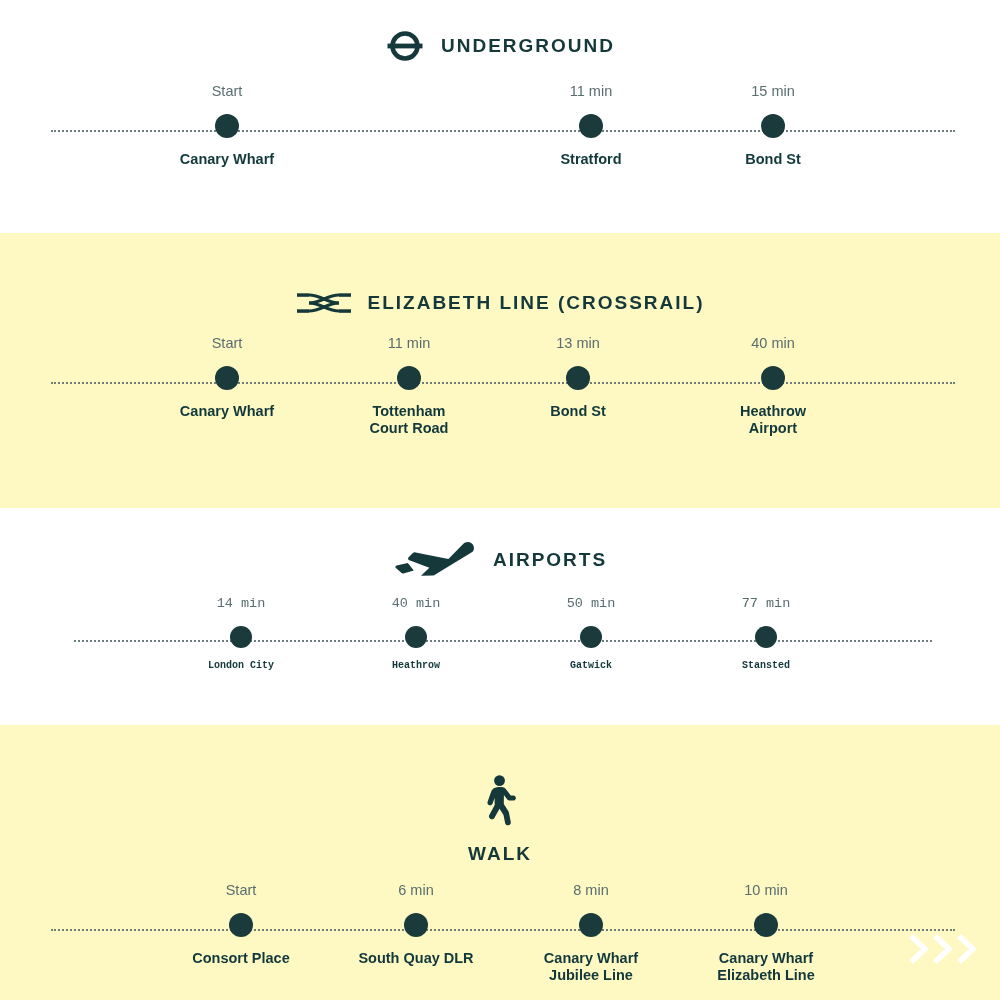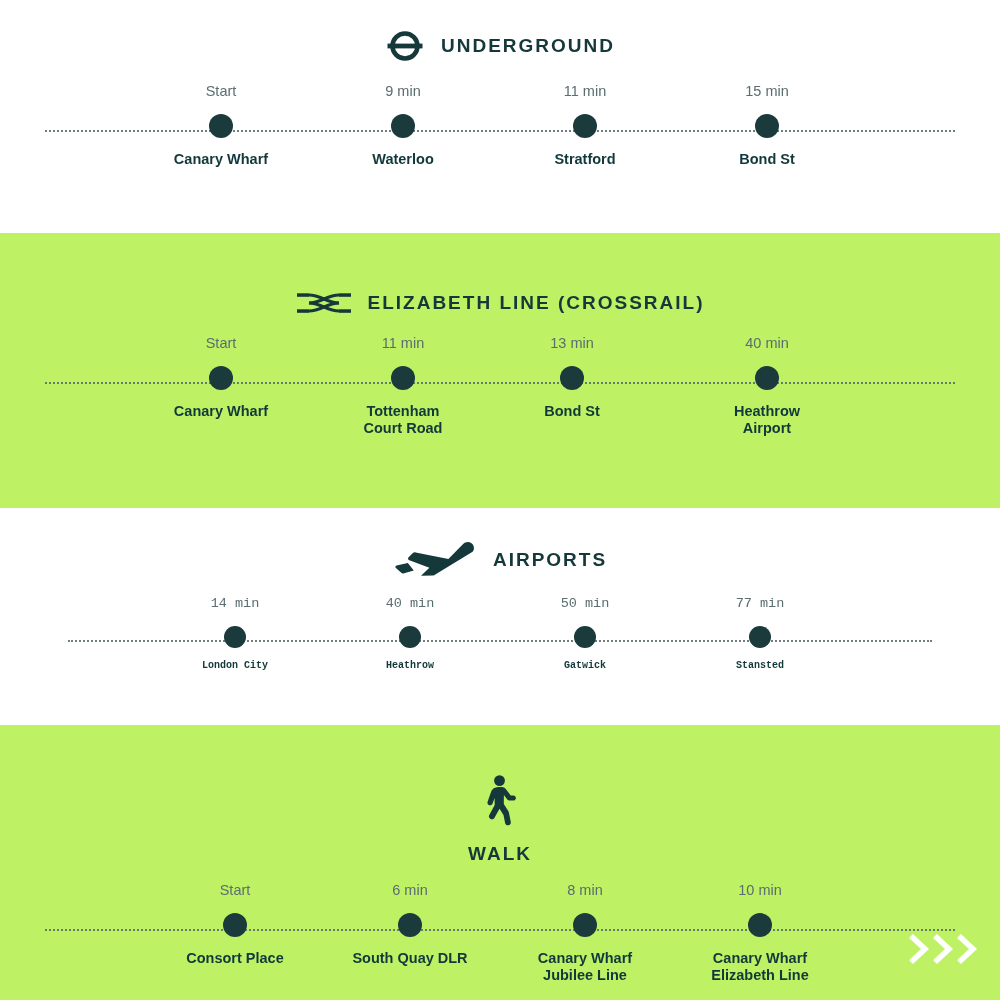--- a/index.html
+++ b/index.html
@@ -23,21 +23,21 @@
     border-radius: 17px;
   }
 
   
   .band {
     position: relative;
     width: 100%;
     box-sizing: border-box;
   }
   .band-light { background: #ffffff; }
-  .band-tan   { background: #bef264; }
+  .band-tan   { background: #fef9c3; }
 
   .band-underground { height: 233px; }
   .band-elizabeth   { height: 275px; }
   .band-airports    { height: 217px; }
   .band-walk        { height: 275px; }
 
   
   .sec-head {
     display: flex;
     align-items: center;
@@ -61,20 +61,21 @@
     letter-spacing: 2.0px;
     color: #15383a;
     white-space: nowrap;
   }
 
   
   .timeline {
     position: relative;
     margin-top: 18px;
     height: 118px;
+    margin-left: 6px;
   }
   .timeline-airports { margin-top: 18px; height: 104px; font-family: Liberation Mono, monospace; }
 
   .rail {
     position: absolute;
     left: 45px;
     right: 45px;
     top: 46px;
     height: 0;
     border-top: 2px dotted #55686a;
@@ -176,27 +177,20 @@
       <div class="stops">
 
         <div class="stop" style="left:221px">
           <div class="stop-inner">
             <span class="stop-time">Start</span>
             <span class="stop-dot"></span>
             <span class="stop-name">Canary Wharf</span>
           </div>
         </div>
 
-        <div class="stop" style="left:403px">
-          <div class="stop-inner">
-            <span class="stop-time">9 min</span>
-            <span class="stop-dot"></span>
-            <span class="stop-name">Waterloo</span>
-          </div>
-        </div>
 
         <div class="stop" style="left:585px">
           <div class="stop-inner">
             <span class="stop-time">11 min</span>
             <span class="stop-dot"></span>
             <span class="stop-name">Stratford</span>
           </div>
         </div>
 
         <div class="stop" style="left:767px">

